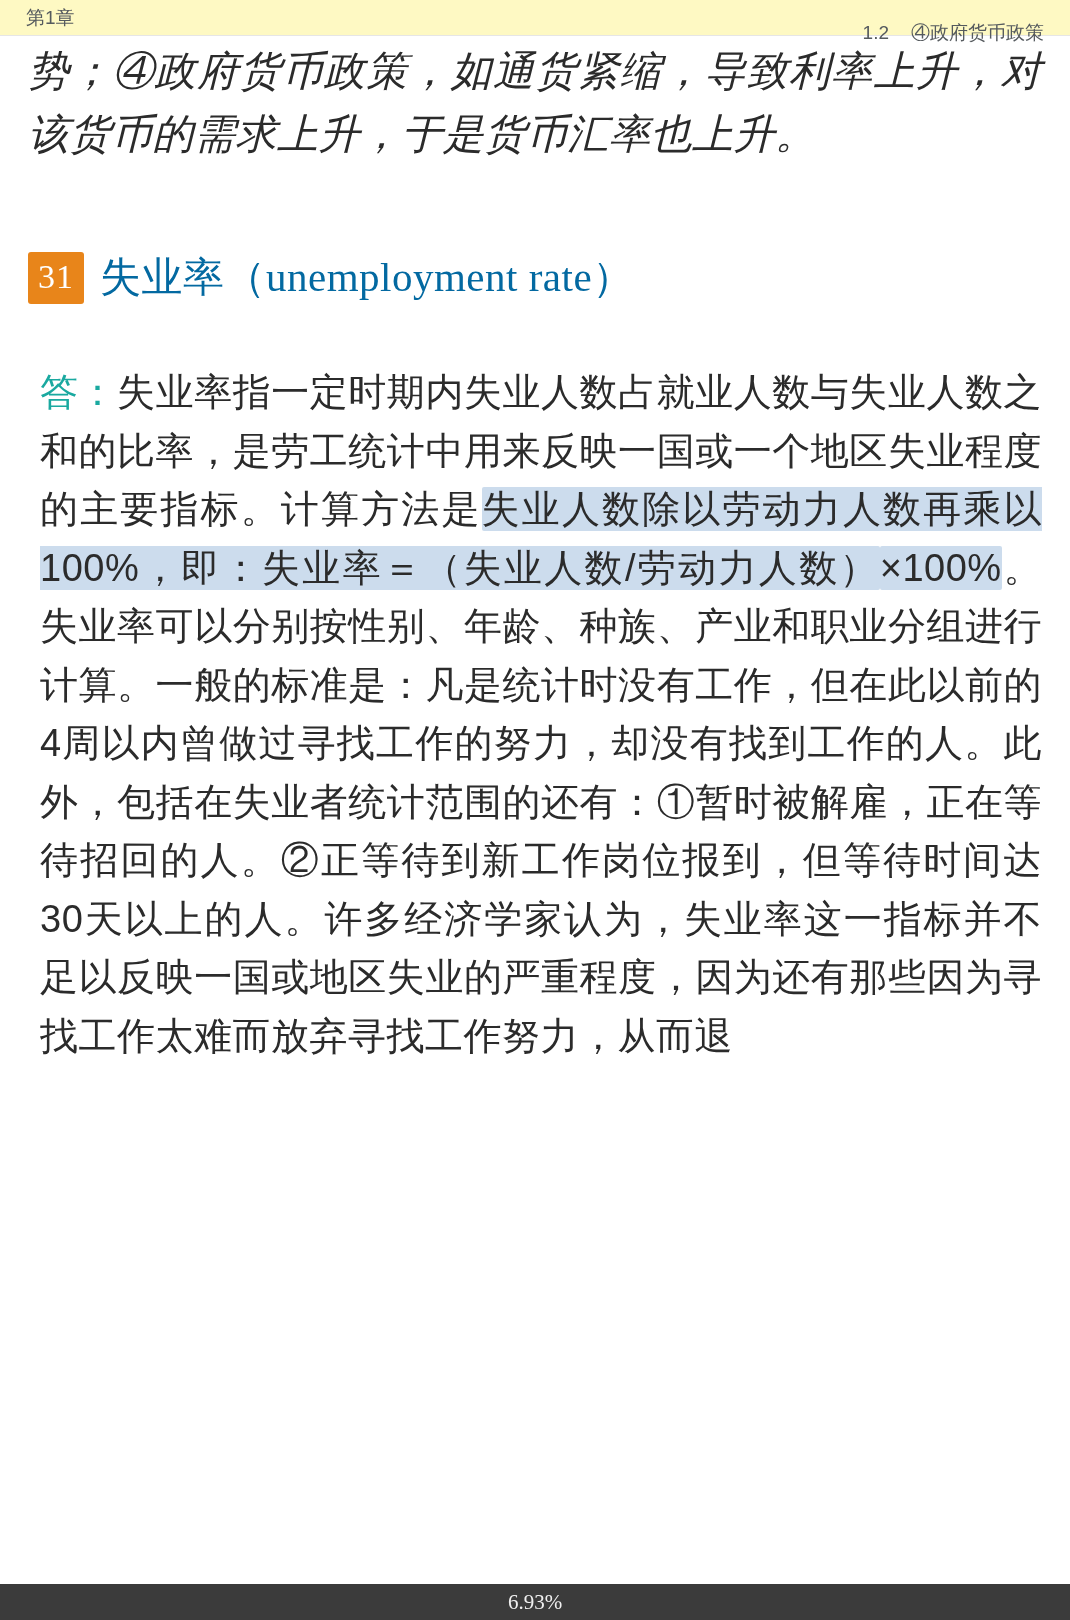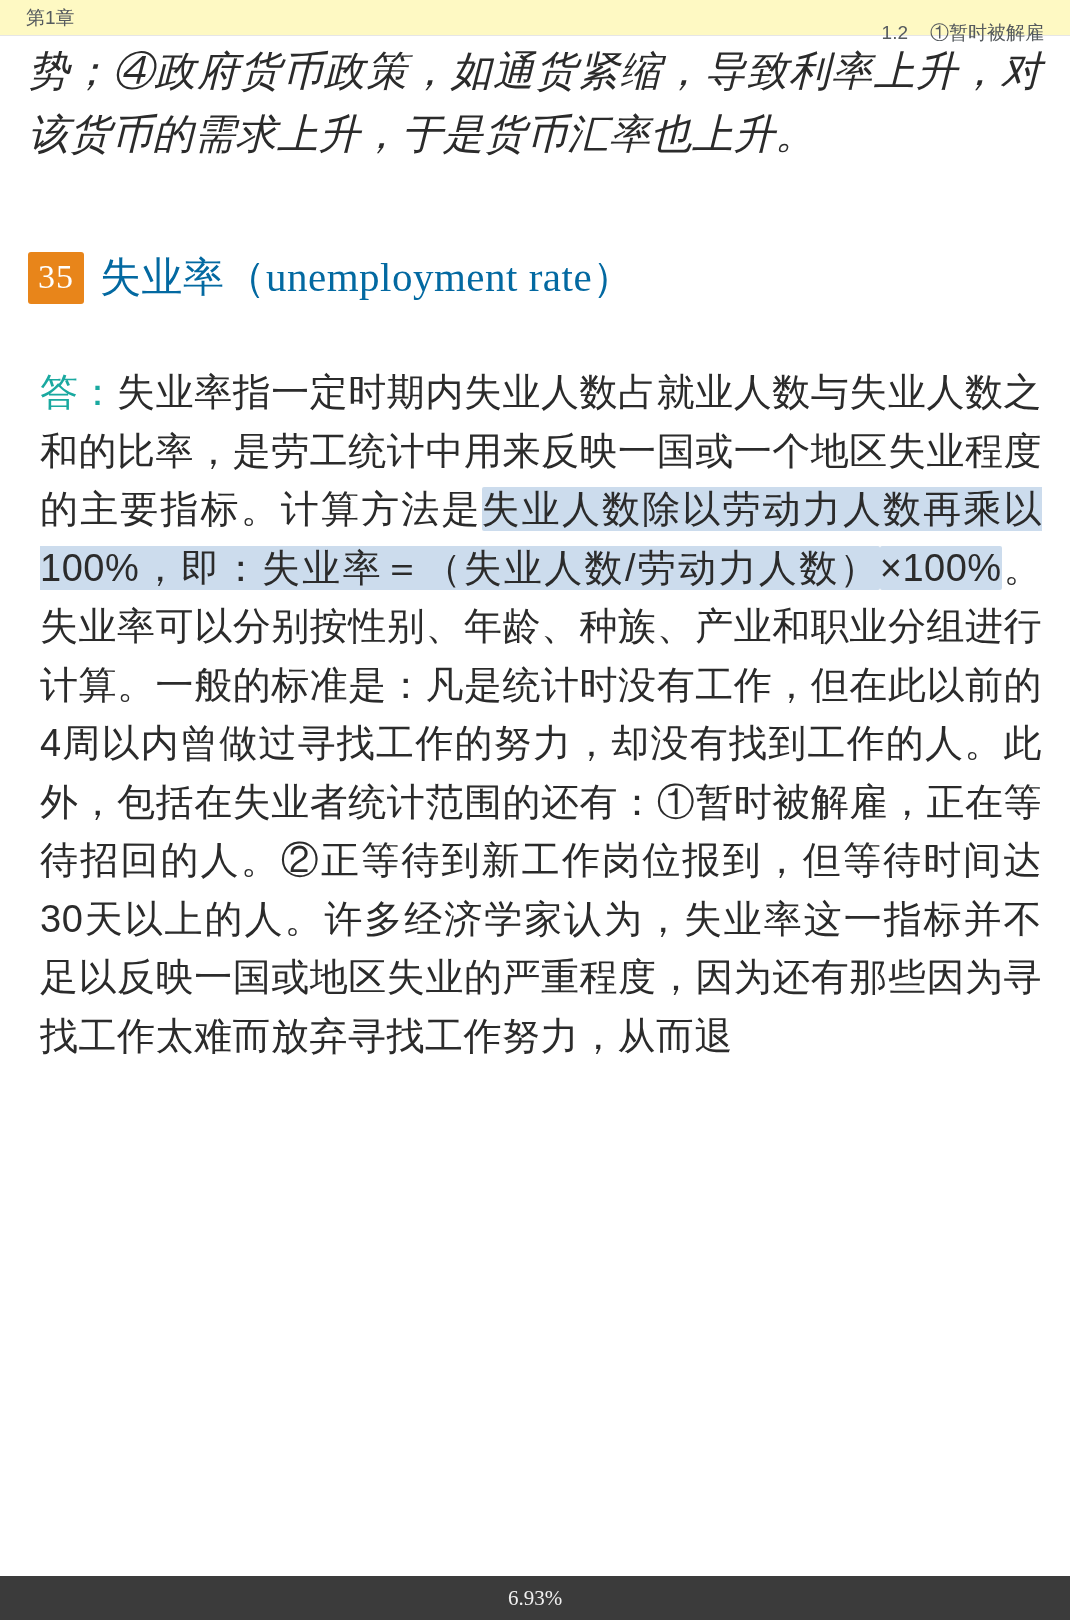--- a/index.html
+++ b/index.html
@@ -107,49 +107,49 @@
   .hl {
     background: #ccdced;
     border-radius: 2px;
     padding: 1px 0;
   }
 
   
   .footer {
     position: absolute;
     left: 0; right: 0; bottom: 0;
-    height: 44px;
+    height: 36px;
     background: #3b3b3b;
     color: #f0f0f0;
     font-size: 21px;
     display: flex;
     align-items: center;
     justify-content: center;
     font-family: "Liberation Serif", serif;
   }
 </style>
 </head>
 <body>
 
 <div class="header">
   <div class="header-left">
     <span class="chap">第1章</span>
   </div>
   <div class="header-right">
     <span class="sec">1.2</span>
-    <span>①暂时被解雇</span>
+    <span>④政府货币政策</span>
   </div>
 </div>
 
 <div class="page">
 
   <p class="para first">势；④政府货币政策，如通货紧缩，导致利率上升，对该货币的需求上升，于是货币汇率也上升。</p>
 
   <div class="qblock">
-    <span class="qnum">35</span>
+    <span class="qnum">31</span>
     <span class="qtitle"><span>失业率</span><span class="latin">（unemployment rate）</span></span>
   </div>
 
   <div class="answer">
     <span class="alabel">答：</span><span>失业率指一定时期内失业人数占就业人数与失业人数之和的比率，是劳工统计中用来反映一国或一个地区失业程度的主要指标。计算方法是</span><span class="hl">失业人数除以劳动力人数再乘以100%，即：失业率＝（失业人数/劳动力人数）</span><span class="hl">×100%</span><span>。失业率可以分别按性别、年龄、种族、产业和职业分组进行计算。一般的标准是：凡是统计时没有工作，但在此以前的4周以内曾做过寻找工作的努力，却没有找到工作的人。此外，包括在失业者统计范围的还有：①暂时被解雇，正在等待招回的人。②正等待到新工作岗位报到，但等待时间达30天以上的人。许多经济学家认为，失业率这一指标并不足以反映一国或地区失业的严重程度，因为还有那些因为寻找工作太难而放弃寻找工作努力，从而退</span>
   </div>
 
 </div>
 
 <div class="footer">

